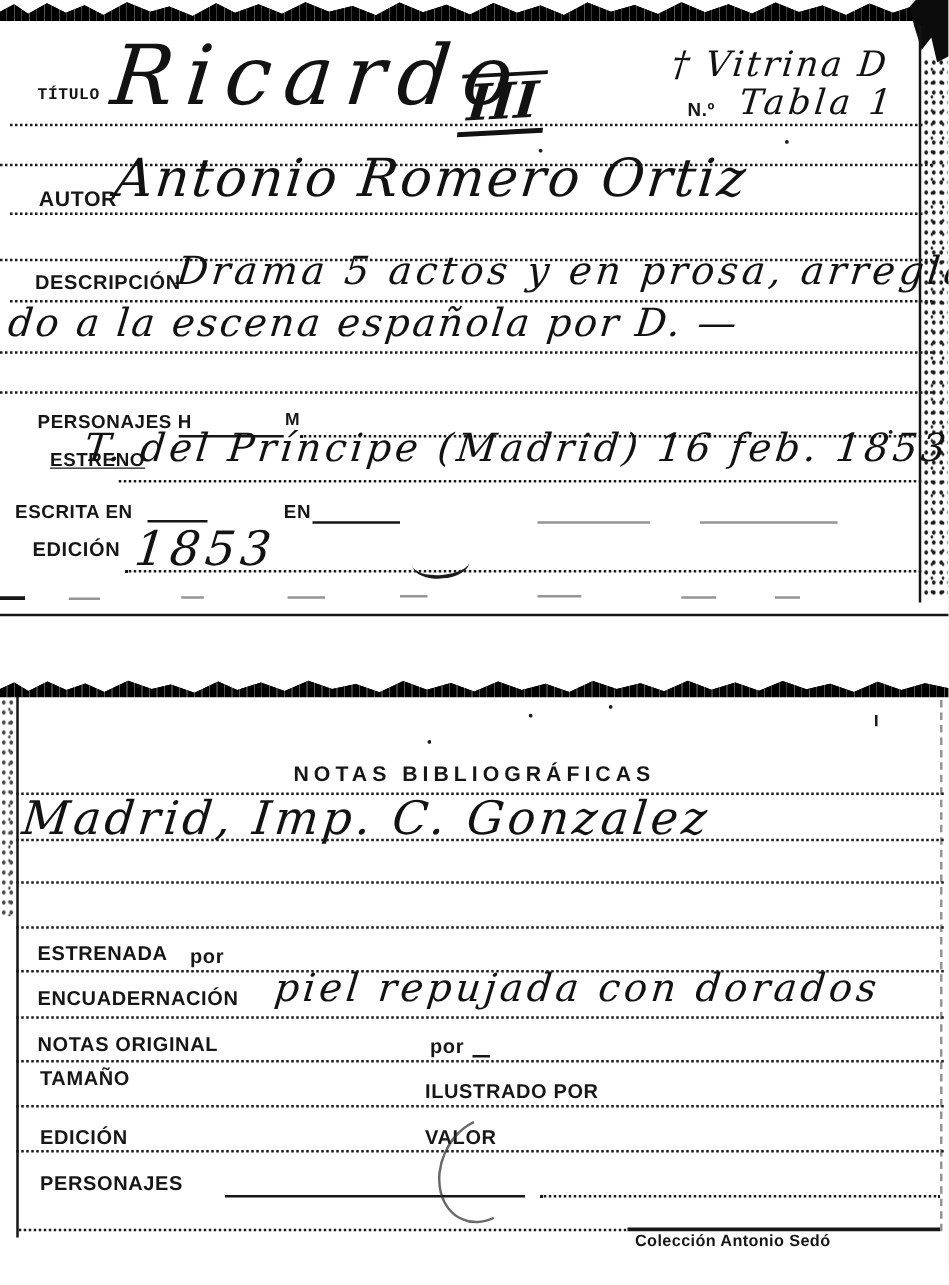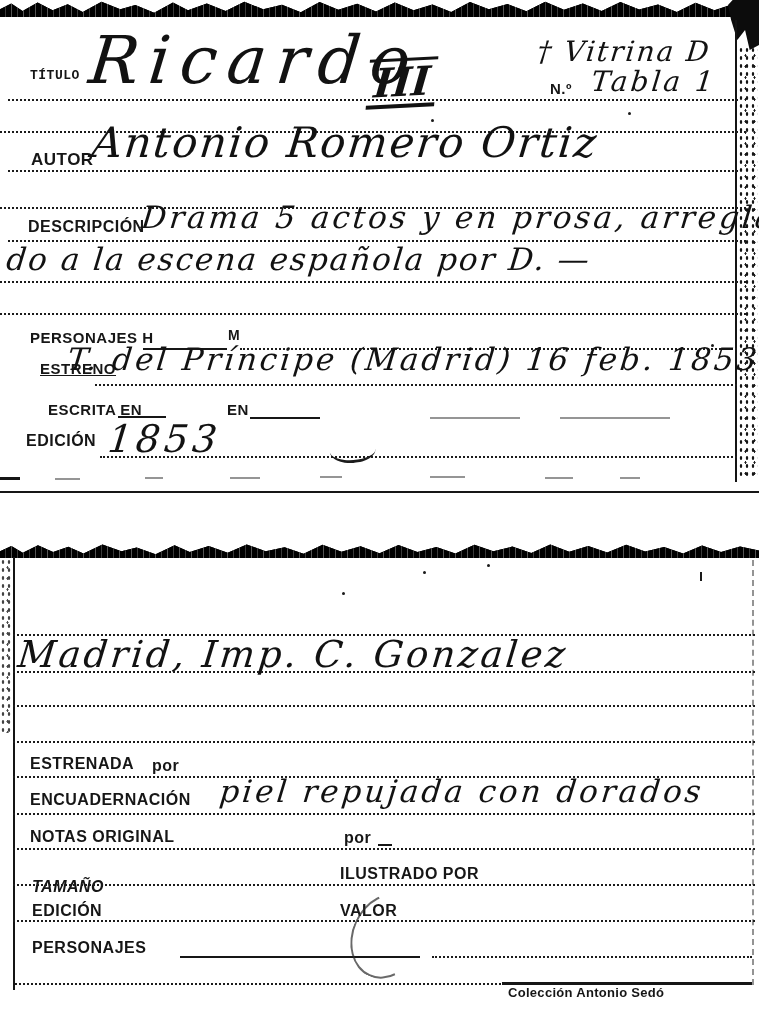--- a/index.html
+++ b/index.html
@@ -101,21 +101,21 @@
 
     <span class="label sm" style="left:30px;top:330px;">PERSONAJES H</span>
     <i class="sl" style="left:143px;top:348px;width:84px;"></i>
     <span class="label sm" style="left:228px;top:328px;font-size:14px;">M</span>
     <i class="dl" style="left:240px;top:348px;width:497px;"></i>
 
     <span class="label sm" style="left:40px;top:361px;text-decoration:underline;">ESTRENO</span>
     <span class="hw" style="left:66px;top:344px;font-size:31px;letter-spacing:3px;">T. del Príncipe (Madrid) 16 feb. 1853</span>
     <i class="dl" style="left:95px;top:384px;width:642px;"></i>
 
-    <span class="label sm" style="left:48px;top:402px;">ESCRITA EN</span>
+    <span class="label sm" style="left:12px;top:402px;">ESCRITA EN</span>
     <i class="sl" style="left:118px;top:416px;width:48px;"></i>
     <span class="label sm" style="left:227px;top:402px;">EN</span>
     <i class="sl" style="left:250px;top:417px;width:70px;"></i>
     <i class="fs" style="left:430px;top:417px;width:90px;"></i>
     <i class="fs" style="left:560px;top:417px;width:110px;"></i>
 
     <span class="label" style="left:26px;top:433px;">EDICIÓN</span>
     <span class="hw" style="left:106px;top:420px;font-size:38px;letter-spacing:4px;">1853</span>
     <i class="dl" style="left:100px;top:456px;width:637px;"></i>
     <div class="squiggle" style="left:330px;top:448px;width:46px;"></div>
@@ -134,40 +134,41 @@
     <span class="nd" style="left:431px;top:119px;"></span>
     <span class="nd" style="left:711px;top:344px;"></span>
   </section>
 
   <section class="card">
     <div class="band" style="left:0;top:543px;width:759px;height:15px;"></div>
     <div class="speckle" style="left:0;top:558px;width:12px;height:175px;opacity:.8;"></div>
     <div class="vline" style="left:13px;top:557px;height:433px;"></div>
     <div class="vline dash" style="left:752px;top:560px;height:425px;"></div>
 
+    <span class="heading" style="top:611px;">NOTAS BIBLIOGRÁFICAS</span>
     <i class="dl" style="left:13px;top:634px;width:742px;"></i>
     <span class="hw" style="left:16px;top:636px;font-size:37px;letter-spacing:3px;">Madrid, Imp. C. Gonzalez</span>
     <i class="dl" style="left:13px;top:671px;width:742px;"></i>
     <i class="dl" style="left:13px;top:705px;width:742px;"></i>
     <i class="dl" style="left:13px;top:741px;width:742px;"></i>
 
     <span class="label" style="left:30px;top:756px;">ESTRENADA</span>
     <span class="label" style="left:152px;top:758px;">por</span>
     <i class="dl" style="left:13px;top:776px;width:742px;"></i>
 
     <span class="label" style="left:30px;top:792px;">ENCUADERNACIÓN</span>
     <span class="hw" style="left:218px;top:776px;font-size:31px;letter-spacing:3px;">piel repujada con dorados</span>
     <i class="dl" style="left:13px;top:813px;width:742px;"></i>
 
     <span class="label" style="left:30px;top:829px;">NOTAS ORIGINAL</span>
     <span class="label" style="left:344px;top:830px;">por</span>
     <i class="sl" style="left:378px;top:844px;width:14px;"></i>
     <i class="dl" style="left:13px;top:848px;width:742px;"></i>
 
-    <span class="label" style="left:32px;top:879px;font-style:italic;">TAMAÑO</span>
+    <span class="label" style="left:32px;top:856px;">TAMAÑO</span>
     <span class="label" style="left:340px;top:866px;">ILUSTRADO POR</span>
     <i class="dl" style="left:13px;top:884px;width:742px;"></i>
 
     <span class="label" style="left:32px;top:903px;">EDICIÓN</span>
     <span class="label" style="left:340px;top:903px;">VALOR</span>
     <i class="dl" style="left:13px;top:920px;width:742px;"></i>
 
     <span class="label" style="left:32px;top:940px;">PERSONAJES</span>
     <i class="sl" style="left:180px;top:956px;width:240px;"></i>
     <i class="dl" style="left:432px;top:956px;width:320px;"></i>

